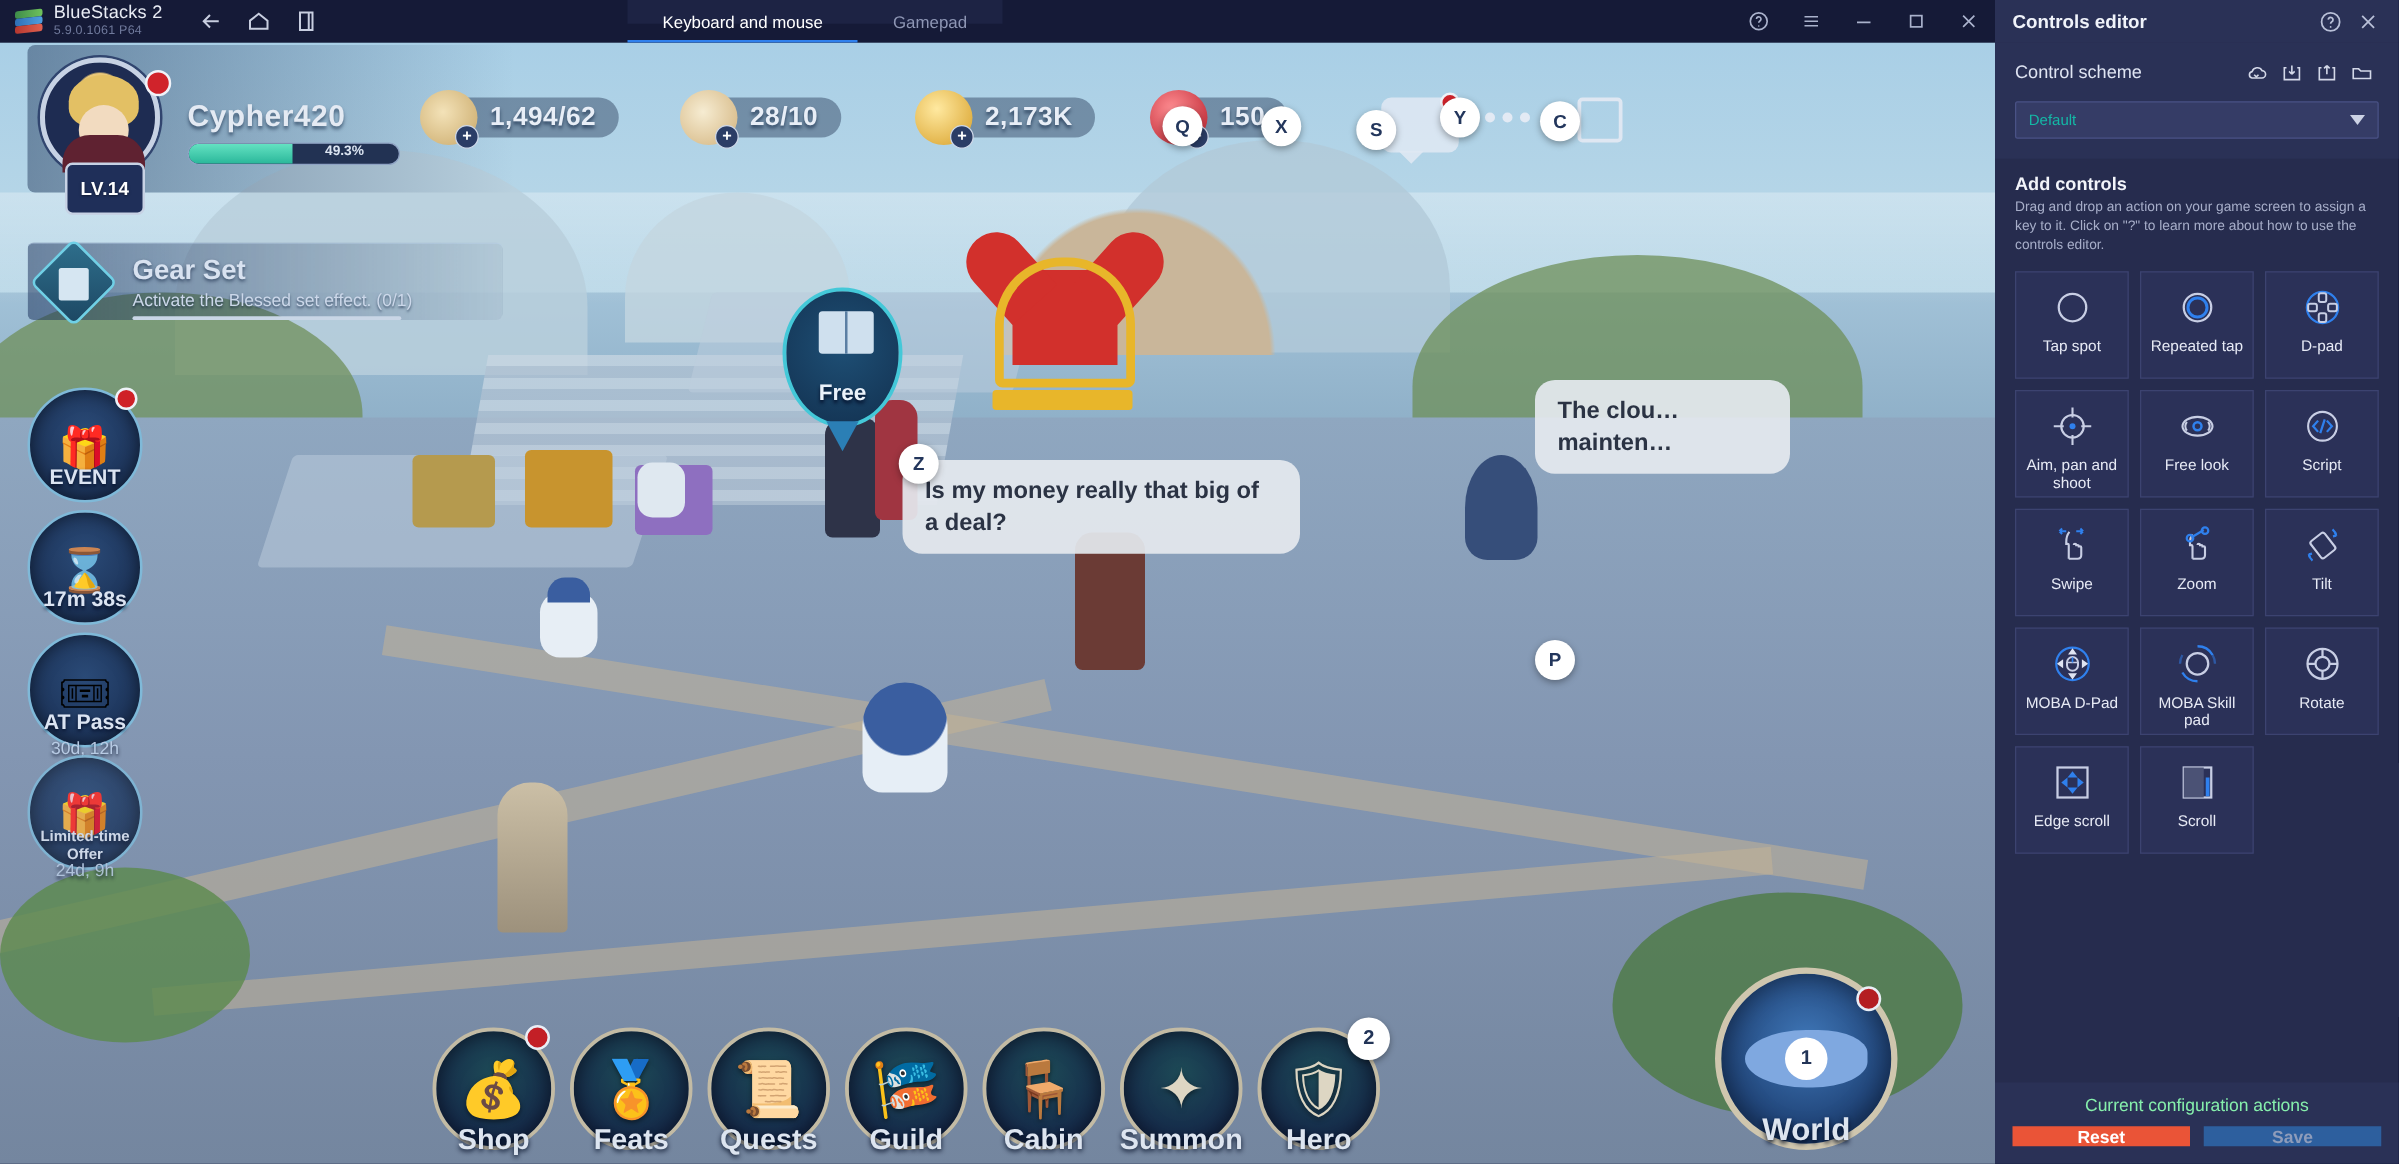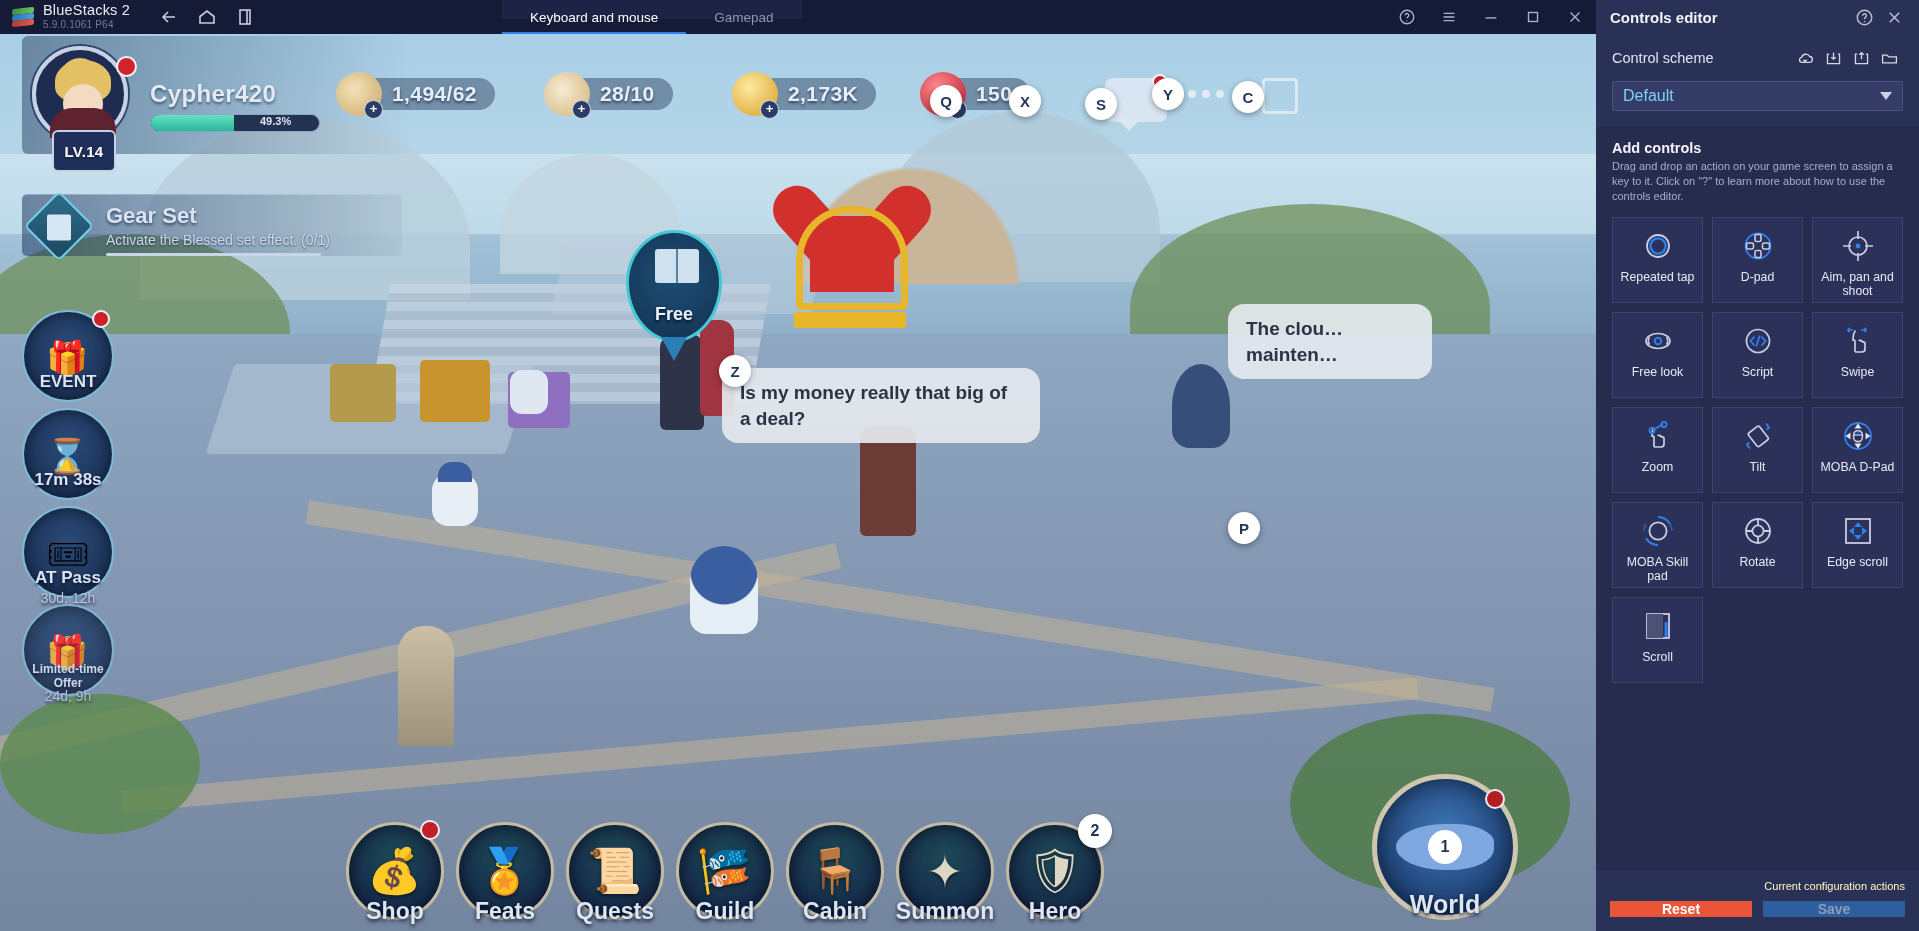--- a/index.html
+++ b/index.html
@@ -234,36 +234,36 @@
     cursor:pointer; margin-left:4px; }
   .panel-head svg{ stroke:#b9c0d8; fill:none; stroke-width:1.5; }
 
   .scheme{ padding:12px 16px 16px; background:#2a3156; }
   .scheme-row{ display:flex; align-items:center; }
   .scheme-label{ color:#dfe4f2; font-size:14.5px; flex:1; }
   .scheme-row .sic{ width:28px; height:24px; display:flex; align-items:center; justify-content:center; cursor:pointer; }
   .scheme-row svg{ stroke:#d3d8e8; fill:none; stroke-width:1.5; }
   .select{ margin-top:11px; height:30px; background:#353c66; border:1px solid #4a5286; border-radius:2px;
     display:flex; align-items:center; padding:0 10px; cursor:pointer; }
-  .select span{ color:#7dd3fc; font-size:16px; flex:1; }
+  .select span{ color:#14b8a6; font-size:12px; flex:1; }
   .caret{ width:0; height:0; border-left:6px solid transparent; border-right:6px solid transparent;
     border-top:8px solid #ccd2e4; }
 
   .addwrap{ padding:13px 16px 0; flex:1; overflow:hidden; }
   .addtitle{ color:#f2f4fa; font-size:14.5px; font-weight:bold; }
   .adddesc{ color:#a7aec9; font-size:11px; line-height:1.35; margin-top:3px; }
   .grid{ display:grid; grid-template-columns:repeat(3,1fr); gap:9px; margin-top:13px; }
   .cell{ height:86px; border:1px solid #3c4370; background:#2b3158; display:flex; flex-direction:column;
     align-items:center; justify-content:flex-start; padding-top:11px; cursor:pointer; }
   .cell .cl{ color:#e7eaf5; font-size:12.3px; text-align:center; line-height:1.18; margin-top:7px;
     padding:0 3px; }
   .cell svg{ display:block; }
 
   .actions{ background:#2a3156; padding:10px 14px 14px; }
-  .actions-title{ text-align:right; color:#fef9c3; font-size:11px; margin-bottom:9px; }
+  .actions-title{ text-align:center; color:#86efac; font-size:14px; margin-bottom:9px; }
   .btnrow{ display:flex; gap:11px; }
   .btn{ flex:1; height:16px; display:flex; align-items:center; justify-content:center; font-size:14px;
     font-weight:bold; cursor:pointer; border:none; }
   .btn-reset{ background:#ea5437; color:#ffffff; }
   .btn-save{ background:#2d5f9e; color:#8e9cba; }
 </style>
 </head>
 <body>
 
 <div id="app">
@@ -569,20 +569,26 @@
         <div class="caret"></div>
       </div>
     </div>
 
     <div class="addwrap">
       <div class="addtitle">Add controls</div>
       <div class="adddesc">Drag and drop an action on your game screen to assign a key to it. Click on "?" to learn more about how to use the controls editor.</div>
 
       <div class="grid">
 
+        <div class="cell">
+          <svg width="34" height="34" viewBox="0 0 34 34">
+            <circle cx="17" cy="17" r="11" fill="none" stroke="#c8cee4" stroke-width="1.8"></circle>
+          </svg>
+          <div class="cl">Tap spot</div>
+        </div>
 
         <div class="cell">
           <svg width="34" height="34" viewBox="0 0 34 34">
             <circle cx="17" cy="17" r="11" fill="none" stroke="#c8cee4" stroke-width="1.8"></circle>
             <circle cx="17" cy="17" r="7.6" fill="none" stroke="#2f80ed" stroke-width="2.4"></circle>
           </svg>
           <div class="cl">Repeated tap</div>
         </div>
 
         <div class="cell">

